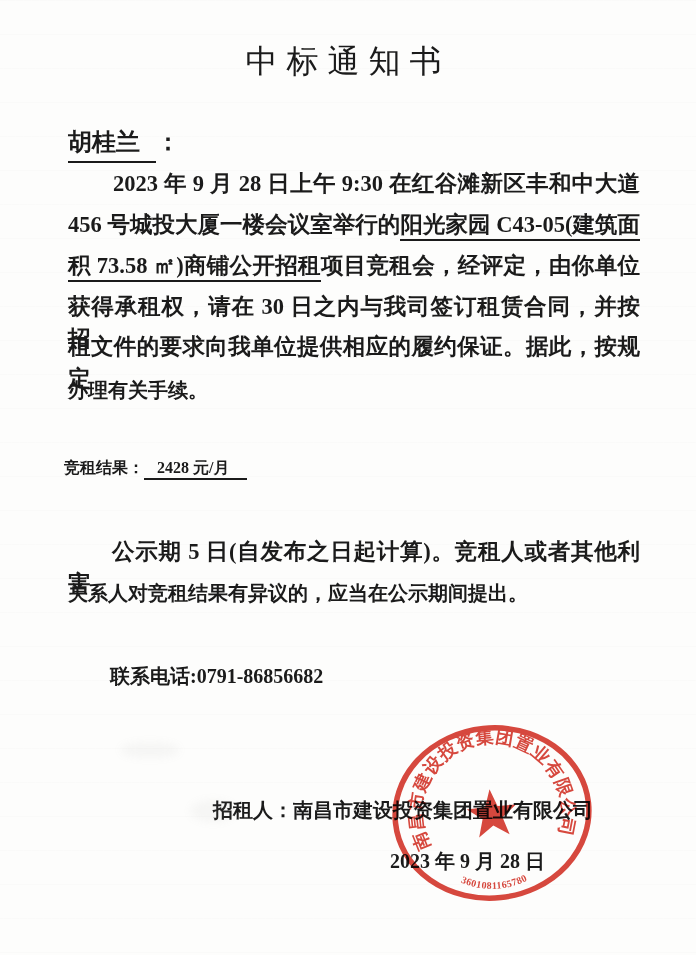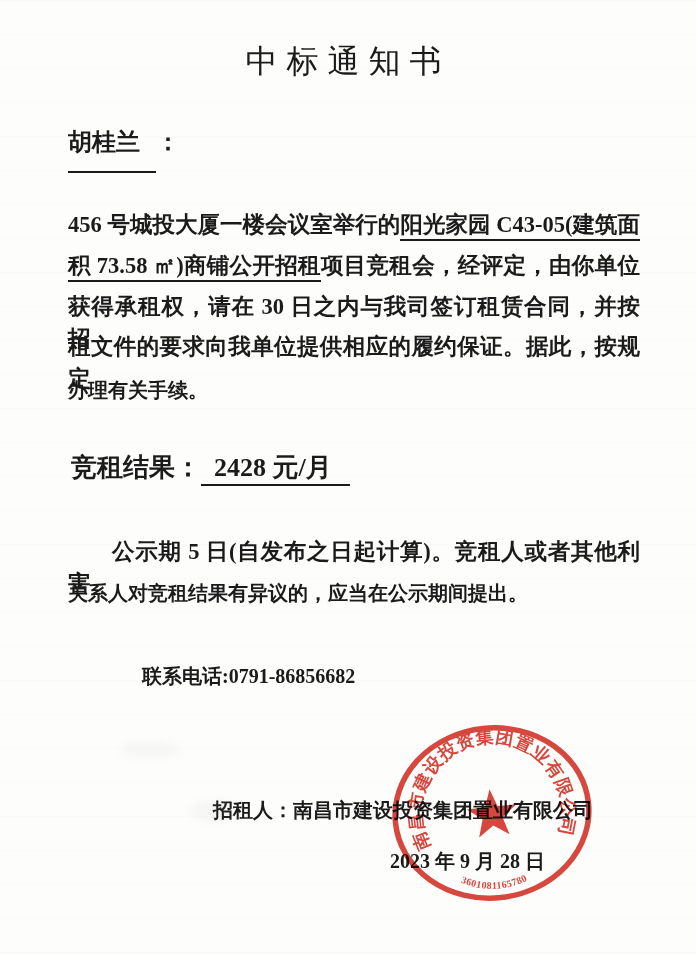--- a/index.html
+++ b/index.html
@@ -36,41 +36,41 @@
     position: absolute;
     left: 68px; width: 572px;
     font-size: 22.5px;
     line-height: 32px;
     text-align: justify;
     text-align-last: justify;
   }
   .salutation { top: 126px; left: 68px; font-size: 24px; }
   .salutation .name {
     border-bottom: 2.5px solid #1b1b1b;
-    padding: 0 16px 16px 0;
+    padding: 0 16px 6px 0;
   }
   .ul {
     border-bottom: 2px solid #1b1b1b;
     padding-bottom: 2px;
   }
   .p1-l1 { top: 168px; text-indent: 45px; }
   .p1-l2 { top: 209px; }
   .p1-l3 { top: 250px; }
   .p1-l4 { top: 291px; }
   .p1-l5 { top: 332px; font-family: Liberation Mono, monospace; }
   .p1-l6 { top: 374px; left: 68px; }
-  .result-line { top: 452px; left: 71px; font-size: 26px; }
+  .result-line { top: 452px; left: 64px; font-size: 16px; }
   .result-line .value {
     border-bottom: 2.5px solid #1b1b1b;
     padding: 0 18px 2px 13px;
   }
   .p2-l1 { top: 536px; text-indent: 44px; }
   .p2-l2 { top: 577px; left: 68px; }
   .p2-l3 { top: 618px; left: 110px; }
-  .p2-l4 { top: 660px; left: 110px; margin-left: 32px; }
+  .p2-l4 { top: 660px; left: 110px; }
   .lessor-line { top: 794px; left: 213px; }
   .date-line   { top: 845px; left: 390px; }
   .seal {
     position: absolute;
     top: 722px; left: 389px;
     width: 208px; height: 186px;
     mix-blend-mode: multiply;
     opacity: 0.92;
   }
   .seal text {
@@ -93,20 +93,21 @@
 <body>
 
 <div class="page">
 
   <div class="doc-title">中标通知书</div>
 
   <div class="line salutation">
     <span class="name">胡桂兰</span><span>：</span>
   </div>
 
+  <div class="jline p1-l1">2023 年 9 月 28 日上午 9:30 在红谷滩新区丰和中大道</div>
 
   <div class="jline p1-l2"><span>456 号城投大厦一楼会议室举行的</span><span class="ul">阳光家园 C43-05(建筑面</span></div>
 
   <div class="jline p1-l3"><span class="ul">积 73.58 ㎡)商铺公开招租</span><span>项目竞租会，经评定，由你单位</span></div>
 
   <div class="jline p1-l4">获得承租权，请在 30 日之内与我司签订租赁合同，并按招</div>
   <div class="jline p1-l5">租文件的要求向我单位提供相应的履约保证。据此，按规定</div>
   <div class="line p1-l6">办理有关手续。</div>
 
   <div class="line result-line">

